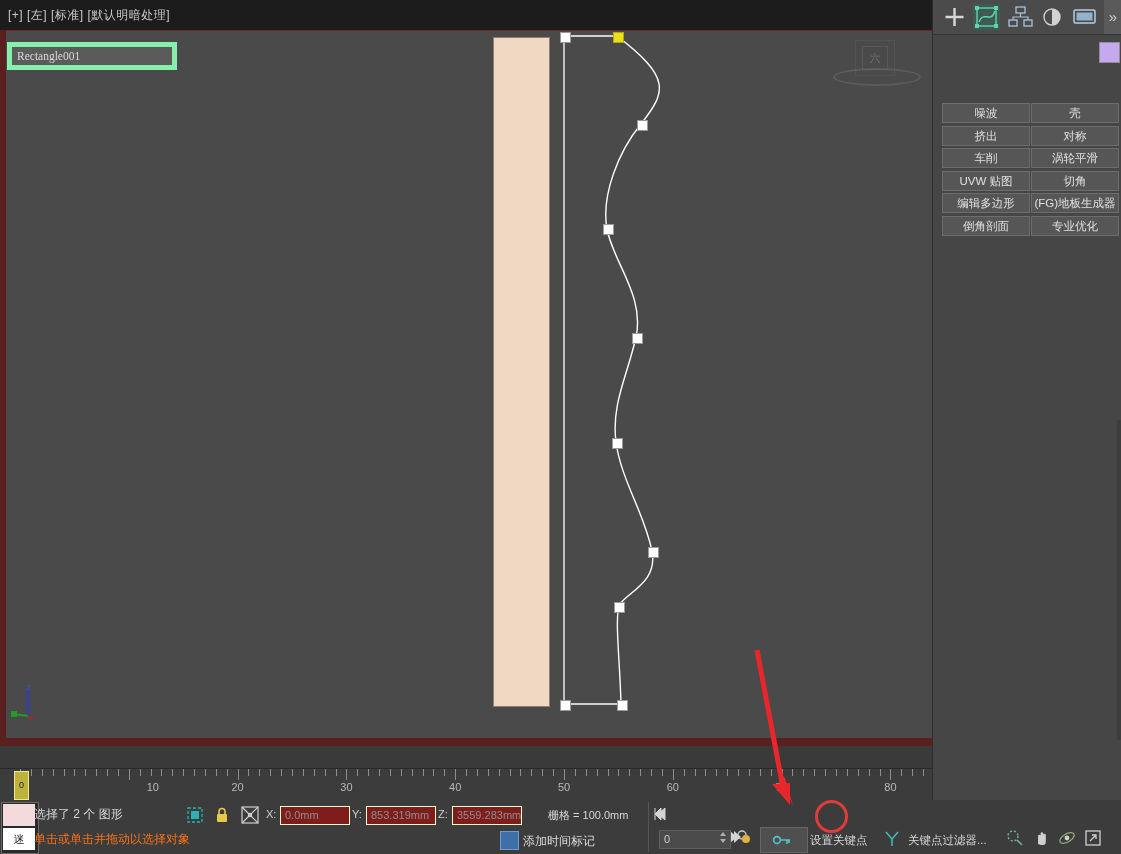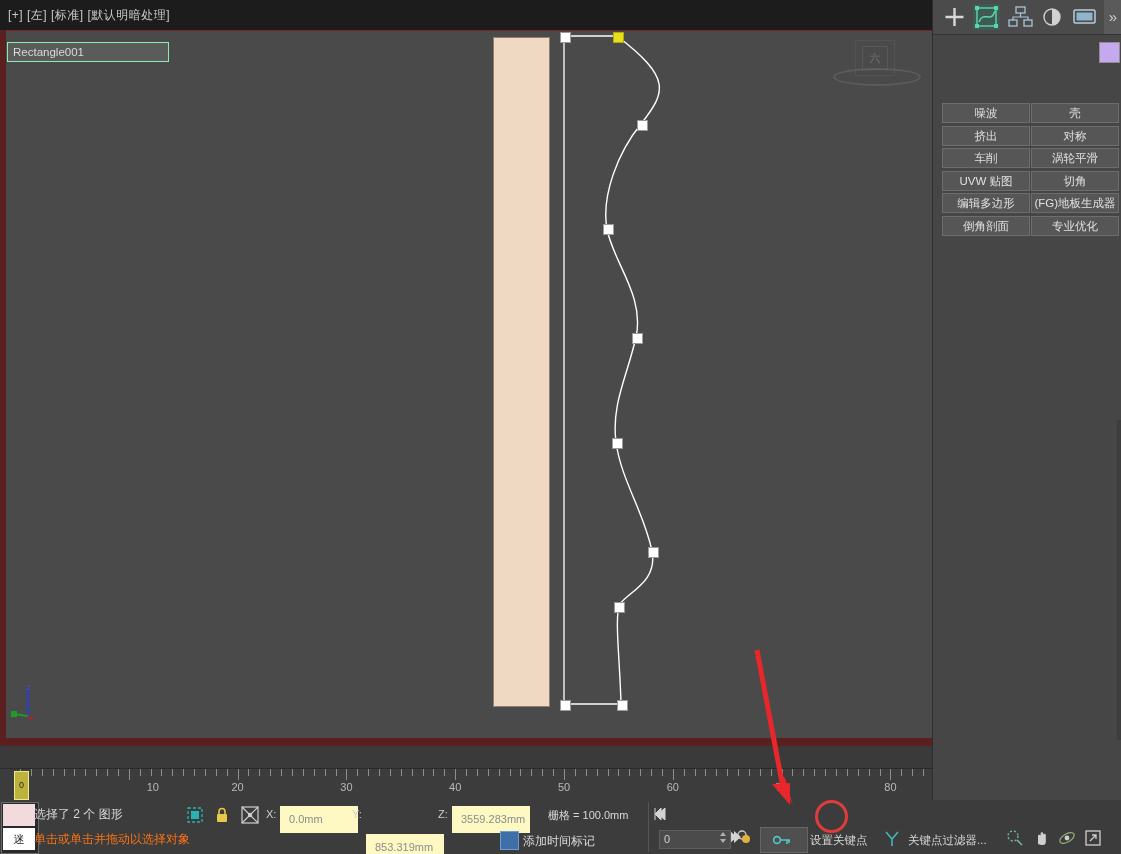--- a/index.html
+++ b/index.html
@@ -48,37 +48,37 @@
   #statusbar{position:absolute;left:0;top:800px;width:1121px;height:54px;background:#3c3c3c;}
   #mini-listener{position:absolute;left:1px;top:2px;width:36px;height:50px;background:#2a2a2a;border:1px solid #6a6a6a;}
   #ml-top{position:absolute;left:1px;top:1px;width:32px;height:22px;background:#f2dadd;}
   #ml-bot{position:absolute;left:1px;top:25px;width:32px;height:22px;background:#ffffff;color:#222;font-size:11px;text-align:center;line-height:22px;}
   #status-sel{position:absolute;left:34px;top:6px;font-size:12px;color:#d8d8d8;}
   #status-prompt{position:absolute;left:34px;top:31px;font-size:12px;color:#f97316;}
   .sb-icon{position:absolute;top:5px;width:20px;height:20px;}
   #coord-x-lbl{position:absolute;left:266px;top:8px;font-size:11px;color:#cfcfcf;}
   #coord-y-lbl{position:absolute;left:352px;top:8px;font-size:11px;color:#cfcfcf;}
   #coord-z-lbl{position:absolute;left:438px;top:8px;font-size:11px;color:#cfcfcf;}
-  .coordfield{position:absolute;top:6px;width:64px;height:17px;background:#fef9c3;border:5px solid #fef9c3;color:#8d8d8d;font-size:11px;line-height:17px;padding-left:4px;}
+  .coordfield{position:absolute;top:6px;width:64px;height:17px;background:#7f1d1d;border:1px solid #fef9c3;color:#8d8d8d;font-size:11px;line-height:17px;padding-left:4px;}
   #grid-lbl{position:absolute;left:548px;top:8px;font-size:11px;color:#d8d8d8;}
   #addkey-btn{position:absolute;left:500px;top:31px;width:17px;height:17px;background:#3f6fa8;border:1px solid #6d9ad0;}
   #addkey-lbl{position:absolute;left:523px;top:33px;font-size:12px;color:#dcdcdc;}
   #anim-sep{position:absolute;left:648px;top:2px;width:1px;height:50px;background:#555;}
   #frame-field{position:absolute;left:659px;top:30px;width:66px;height:17px;background:#4b4b4b;border:1px solid #5e5e5e;color:#d0d0d0;font-size:11px;line-height:17px;padding-left:4px;}
   #setkey-btn{position:absolute;left:760px;top:27px;width:46px;height:24px;background:#4f4f4f;border:1px solid #666;}
   #setkey-lbl{position:absolute;left:810px;top:33px;font-size:11.5px;color:#d7d7d7;}
   #keyfilter-lbl{position:absolute;left:908px;top:33px;font-size:11.5px;color:#d7d7d7;}
   #nav-icons{position:absolute;left:1005px;top:28px;}
 
   
   #cmdpanel{position:absolute;left:932px;top:0;width:189px;height:800px;background:#464646;border-left:1px solid #2e2e2e;}
   #cp-tabs{position:absolute;left:0;top:0;width:189px;height:34px;background:#4b4b4b;border-bottom:1px solid #343434;}
   .cp-tab{position:absolute;top:4px;width:27px;height:26px;}
   #cp-tab-overflow{position:absolute;right:0;top:0;width:18px;height:34px;background:#5a5a5a;color:#cfcfcf;font-size:15px;text-align:center;line-height:34px;}
-  #obj-name{position:absolute;left:7px;top:42px;width:155px;height:18px;background:#5b5b5b;border:1px solid #86efac;color:#d9d9d9;font-size:11.5px;line-height:18px;padding-left:5px;font-family:Liberation Sans, sans-serif;}
+  #obj-name{position:absolute;left:7px;top:42px;width:155px;height:18px;background:#5b5b5b;border:5px solid #86efac;color:#d9d9d9;font-size:11.5px;line-height:18px;padding-left:5px;font-family:Liberation Serif, serif;}
   #obj-color{position:absolute;left:1099px;top:42px;width:19px;height:19px;background:#c5a8ee;border:1px solid #8f8f8f;}
 
   .modbtn{position:absolute;width:86px;height:18px;background:#565656;border:1px solid #6d6d6d;color:#e0e0e0;font-size:11.5px;text-align:center;line-height:18px;}
 
   
   #cp-scroll{position:absolute;right:1px;top:420px;width:4px;height:320px;background:#3d3d3d;}
 
   
   #watermark{position:absolute;left:745px;top:795px;font-size:28px;font-weight:bold;color:#ffffff;letter-spacing:1px;white-space:nowrap;text-shadow:0 0 2px #000;}
   #wm-circle{position:absolute;left:815px;top:800px;width:27px;height:27px;border:3px solid #e23b3b;border-radius:50%;}
@@ -281,21 +281,21 @@
     </svg>
     <svg class="sb-icon" style="left:240px;" viewBox="0 0 20 20">
       <rect x="2" y="2" width="16" height="16" fill="none" stroke="#cfcfcf" stroke-width="1.2"></rect>
       <path d="M2 2 L10 10 L2 18 M18 2 L10 10 L18 18" fill="none" stroke="#cfcfcf" stroke-width="1.2"></path>
       <circle cx="10" cy="10" r="2.2" fill="#cfcfcf"></circle>
     </svg>
 
     <div id="coord-x-lbl">X:</div>
     <div class="coordfield" style="left:280px;">0.0mm</div>
     <div id="coord-y-lbl">Y:</div>
-    <div class="coordfield" style="left:366px;margin-top:28px;">853.319mm</div>
+    <div class="coordfield" style="left:366px;">853.319mm</div>
     <div id="coord-z-lbl">Z:</div>
     <div class="coordfield" style="left:452px;">3559.283mm</div>
     <div id="grid-lbl">栅格 = 100.0mm</div>
 
     <div id="addkey-btn"></div>
     <div id="addkey-lbl">添加时间标记</div>
 
     <div id="anim-sep"></div>
 
     <svg style="position:absolute;left:650px;top:5px;width:18px;height:18px;" viewBox="0 0 18 18">

